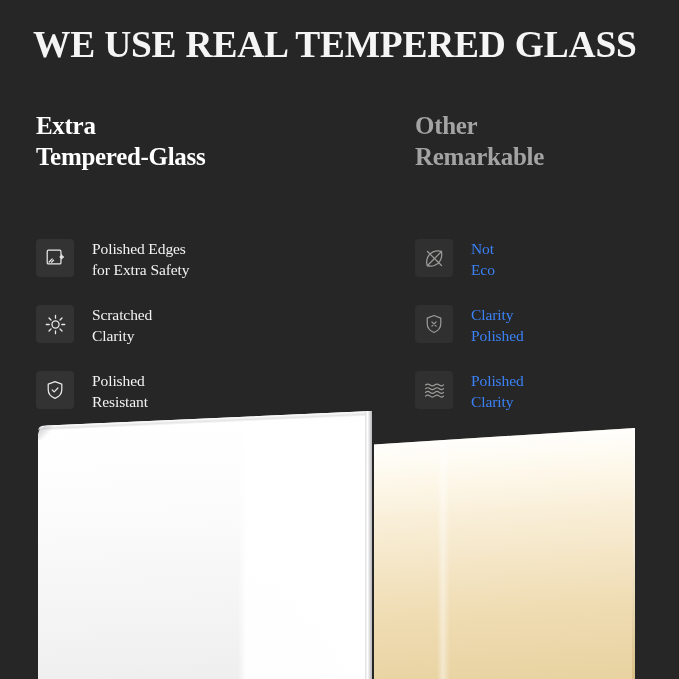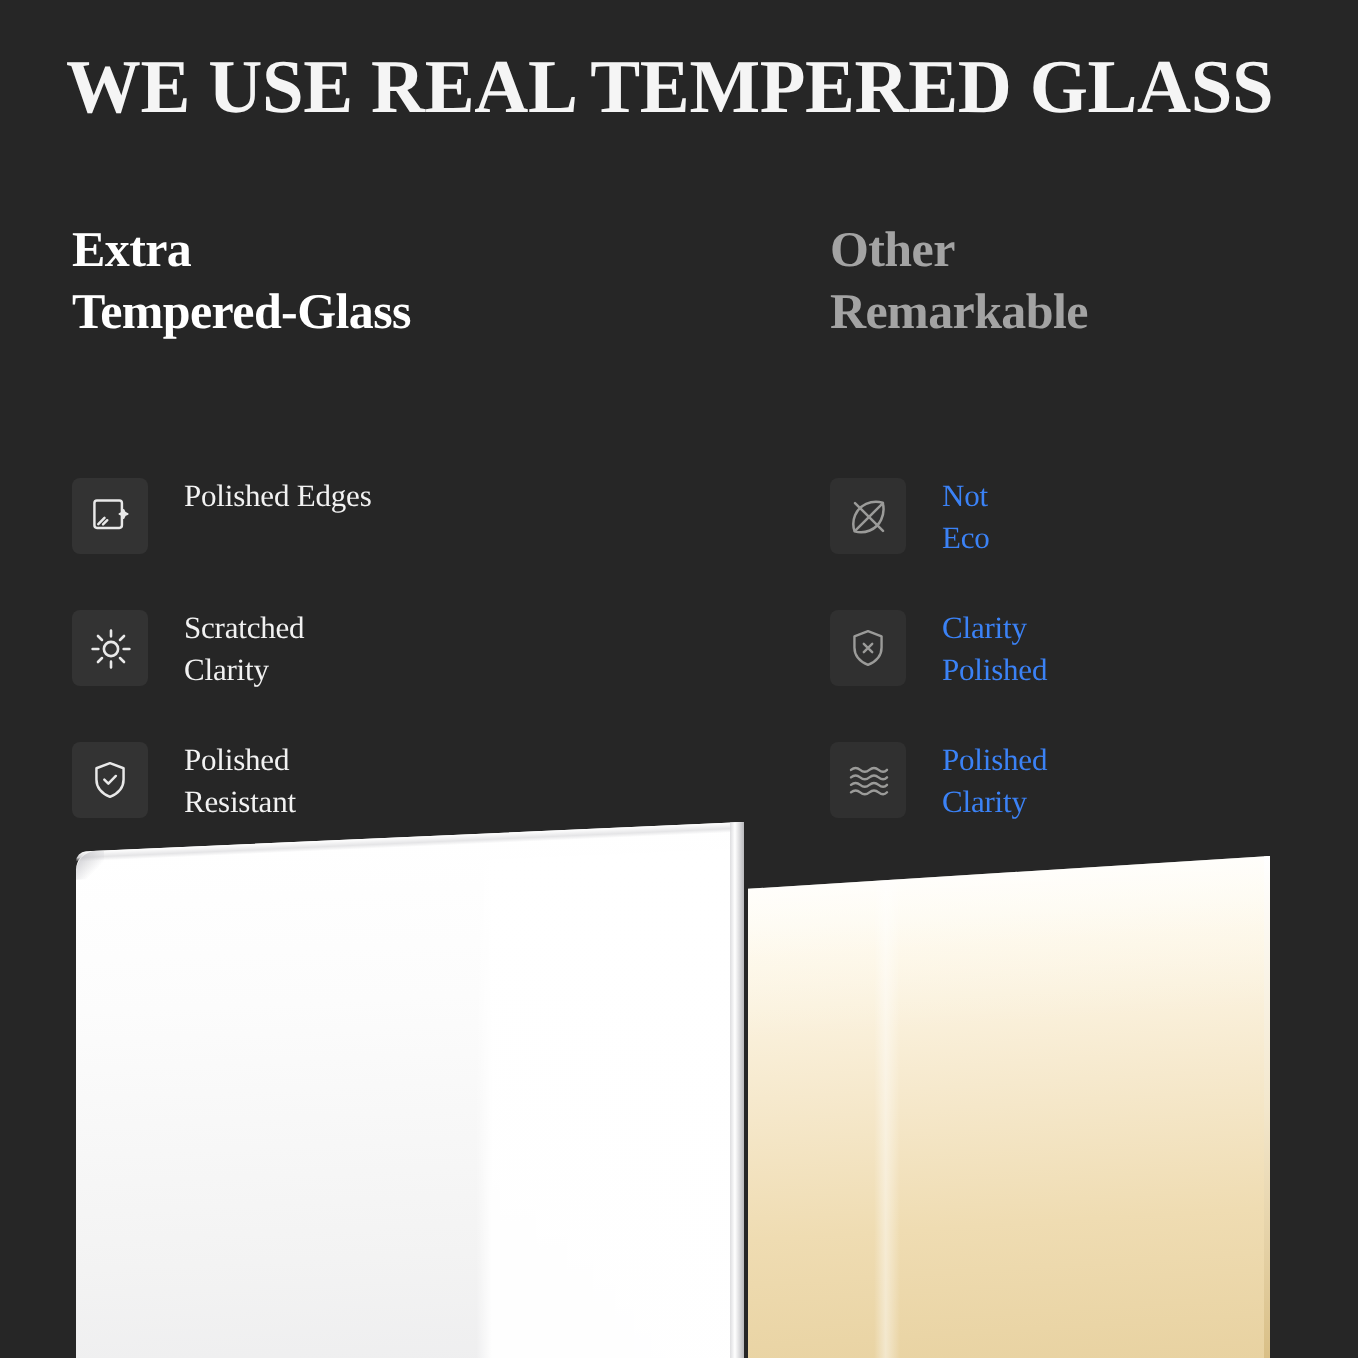--- a/index.html
+++ b/index.html
@@ -176,20 +176,21 @@
           <span>
             <svg width="22" height="22" viewBox="0 0 24 24" fill="none" stroke="#e9e9e9" stroke-width="1.35" stroke-linecap="round" stroke-linejoin="round">
               <rect x="3.5" y="3.5" width="15" height="15" rx="1.4"></rect>
               <path d="M5.6 16.4l3.4-3.4M8.2 16.6l2.3-2.3"></path>
               <path d="M19.4 8.6l.75 1.55 1.55.75-1.55.75-.75 1.55-.75-1.55-1.55-.75 1.55-.75z" fill="#e9e9e9" stroke-width="0.9"></path>
             </svg>
           </span>
         </div>
         <div class="rowtext">
           <span>Polished Edges</span>
+          <span>for Extra Safety</span>
         </div>
       </div>
 
       <div class="row">
         <div class="badge">
           <span>
             <svg width="23" height="23" viewBox="0 0 24 24" fill="none" stroke="#e9e9e9" stroke-width="1.35" stroke-linecap="round">
               <circle cx="12" cy="12" r="3.7"></circle>
               <path d="M12 2.4v3M12 18.6v3M2.4 12h3M18.6 12h3M5.2 5.2l2.1 2.1M16.7 16.7l2.1 2.1M18.8 5.2l-2.1 2.1M7.3 16.7l-2.1 2.1"></path>
             </svg>

